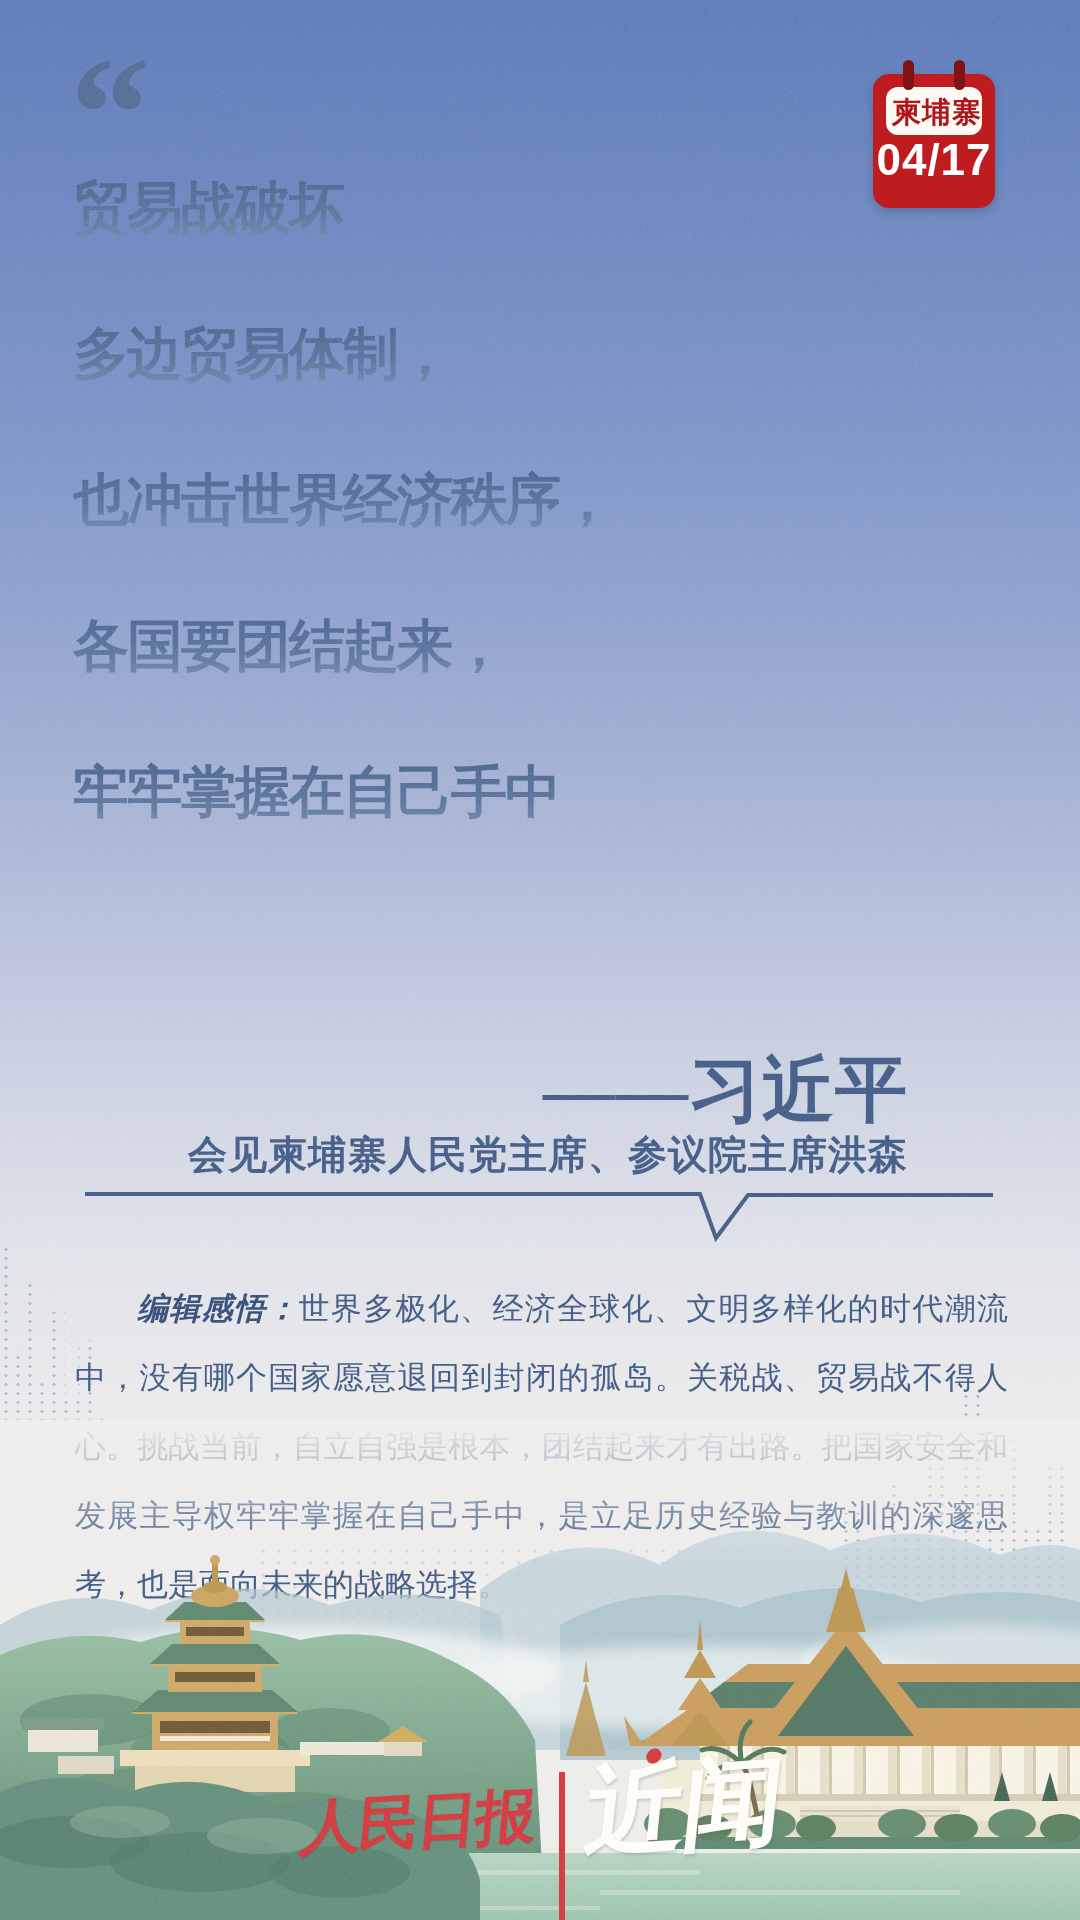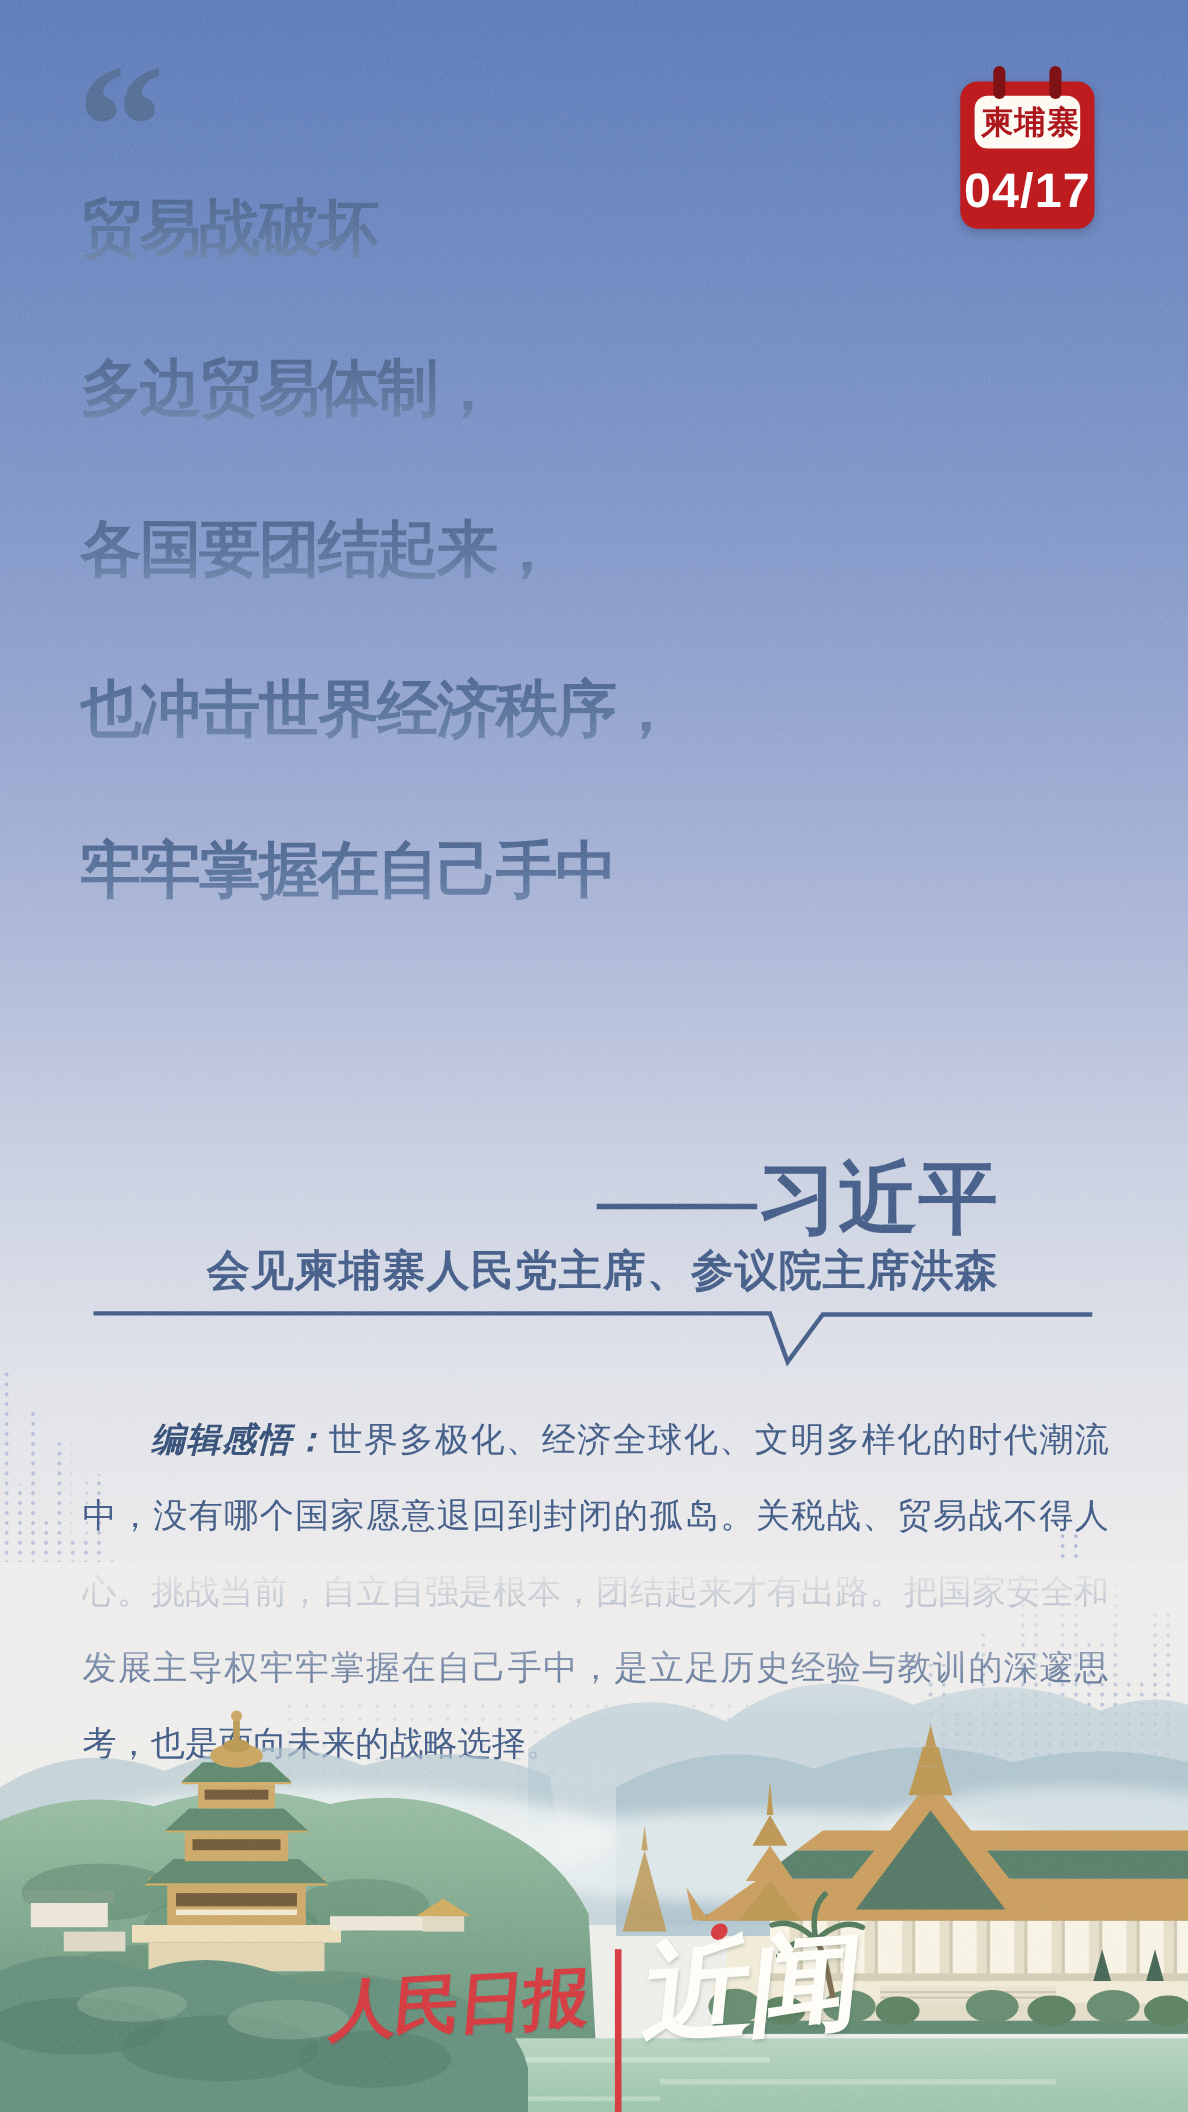--- a/index.html
+++ b/index.html
@@ -13,21 +13,21 @@
   }
   .noise{position:absolute;inset:0;width:100%;height:100%;opacity:.5;pointer-events:none;z-index:9;}
 
   
   .calendar{position:absolute;top:74px;right:85px;width:122px;height:134px;
     background:#bf1c20;border-radius:16px;z-index:10;box-shadow:0 3px 8px rgba(40,30,60,.25);}
   .cal-ring{position:absolute;top:-14px;width:11px;height:30px;border-radius:6px;background:#7e1215;}
   .cal-ring.l{left:30px;} .cal-ring.r{right:30px;}
   .cal-label{margin:13px 13px 0;height:48px;line-height:50px;background:#fdf9f3;border-radius:12px;
     text-align:right;color:#ad171c;font-size:29px;font-weight:bold;letter-spacing:1px;}
-  .cal-date{margin-top:14px;text-align:center;color:#ffffff;font-size:44px;font-weight:bold;
+  .cal-date{text-align:center;color:#ffffff;font-size:44px;font-weight:bold;
     font-family:"Liberation Sans","DejaVu Sans",sans-serif;letter-spacing:1px;}
 
   
   .qmark-open{position:absolute;left:70px;top:18px;font-size:160px;font-weight:bold;
     color:#3f5c88;line-height:1.2;z-index:5;}
   .quote{position:absolute;left:73px;top:135px;width:960px;z-index:5;}
   .quote .qline{font-size:56px;font-weight:bold;letter-spacing:-2px;line-height:146px;
     white-space:nowrap;
     background:linear-gradient(180deg,#304d7c 18%,#496592 55%,#8399bd 96%);
     -webkit-background-clip:text;background-clip:text;color:transparent;}
@@ -83,22 +83,22 @@
     <span class="cal-ring l"></span>
     <span class="cal-ring r"></span>
     <div class="cal-label">柬埔寨</div>
     <div class="cal-date">04/17</div>
   </div>
 
   <div class="qmark-open">“</div>
   <div class="quote">
     <div class="qline">贸易战破坏</div>
     <div class="qline">多边贸易体制，</div>
+    <div class="qline">也冲击世界经济秩序，</div>
     <div class="qline">各国要团结起来，</div>
-    <div class="qline">也冲击世界经济秩序，</div>
     <div class="qline"><span>牢牢掌握在自己手中</span><span class="qmark-close">”</span></div>
   </div>
 
   <div class="attribution">——习近平</div>
   <div class="occasion">会见柬埔寨人民党主席、参议院主席洪森</div>
 
   <svg class="divider" viewBox="0 0 1080 72">
     <polyline points="85,14 700,14 716,58 748,15 993,15" fill="none" stroke="#2e4a7a" stroke-width="4"></polyline>
   </svg>
 

